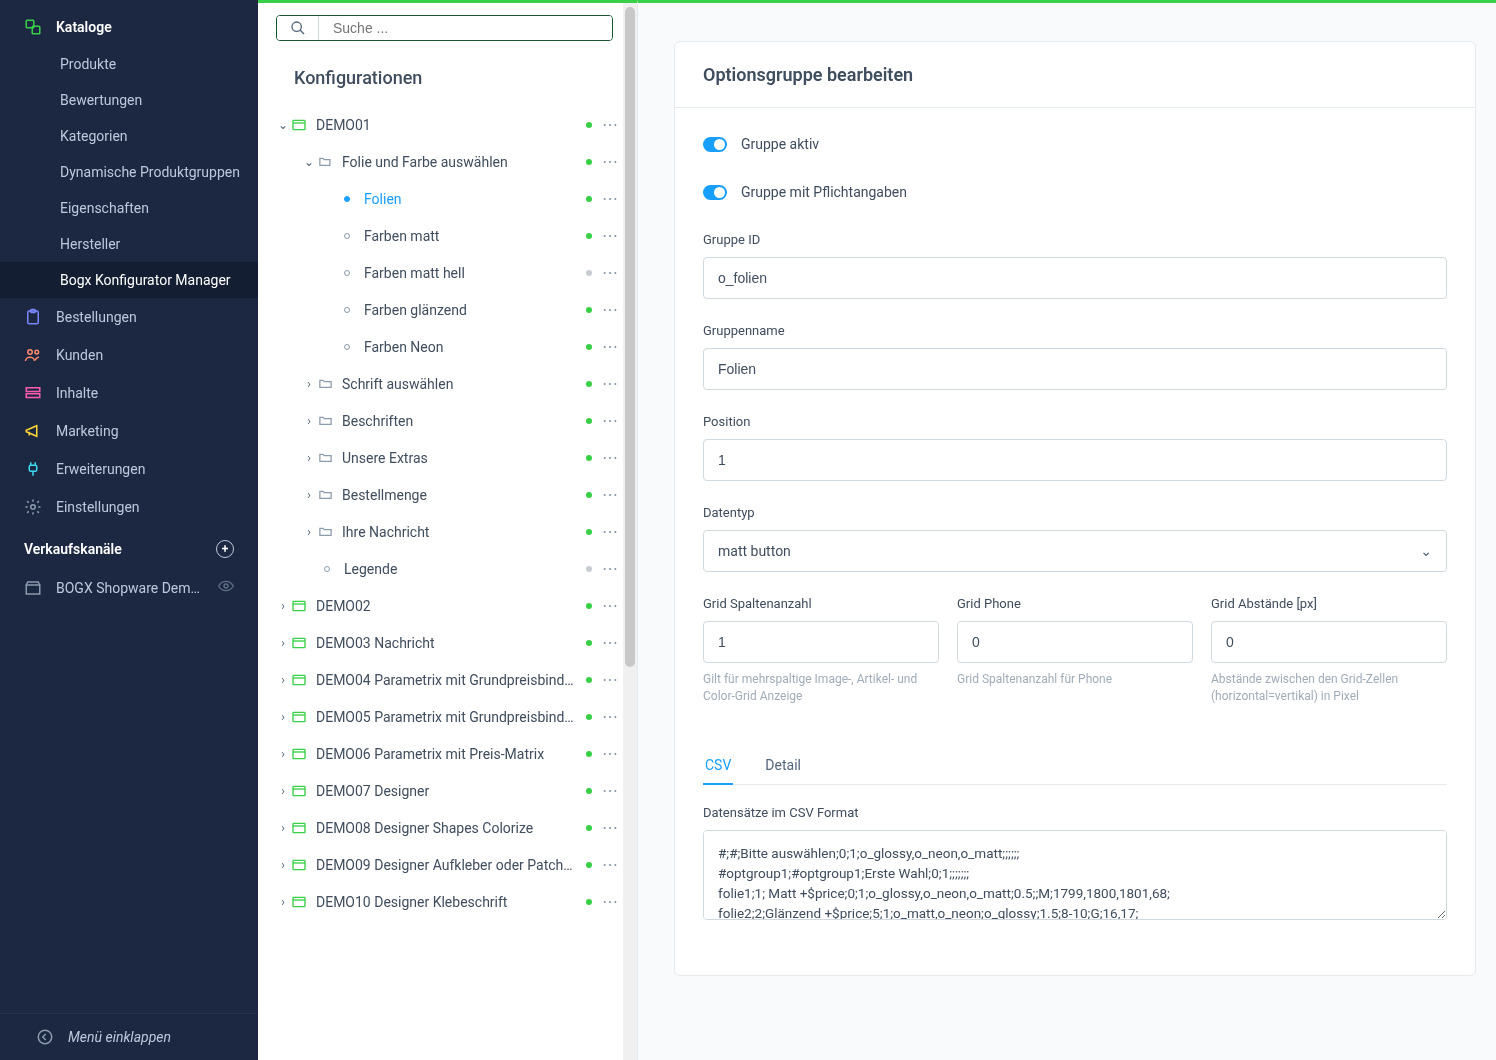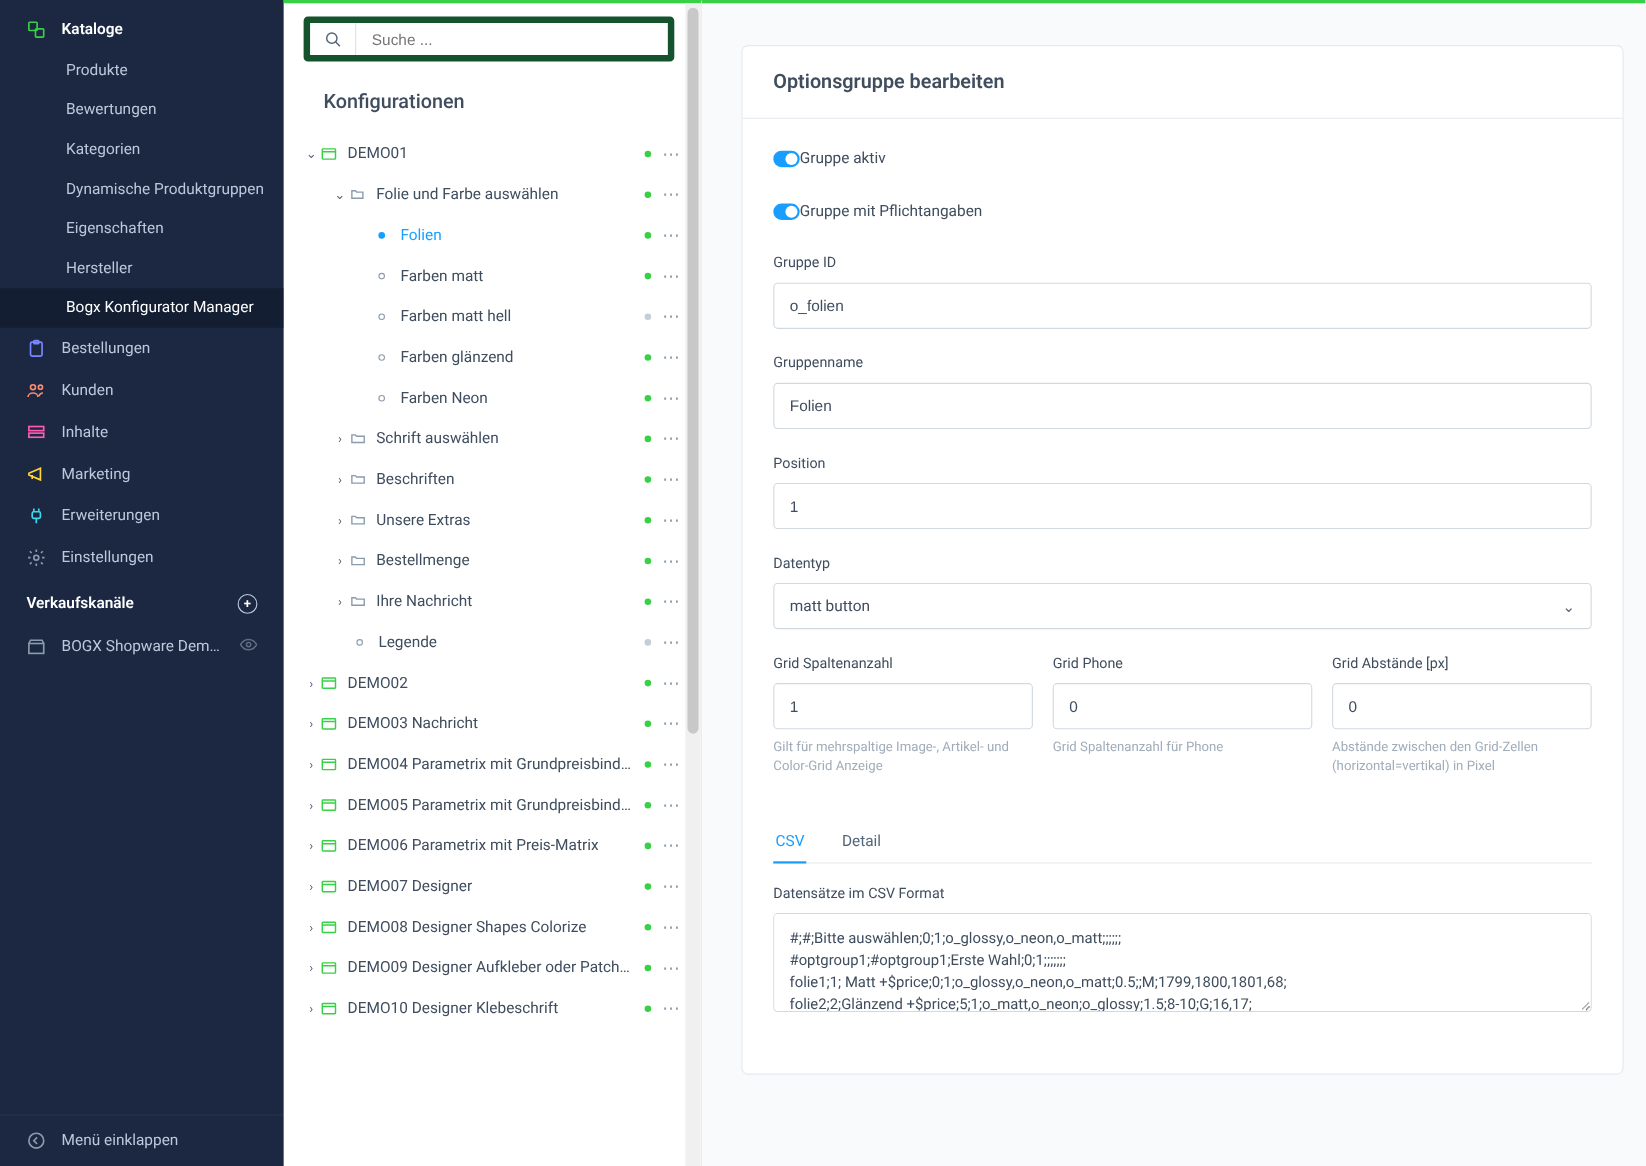--- a/index.html
+++ b/index.html
@@ -14,28 +14,28 @@
 .nav-item.active-parent { color: #fff; font-weight: 600; }
 .nav-item.active { background: #141e33; color: #fff; }
 .nav-icon { width: 18px; height: 18px; display: flex; align-items: center; justify-content: center; flex-shrink: 0; }
 .nav-icon svg { width: 18px; height: 18px; }
 .section-header { display: flex; justify-content: space-between; align-items: center; padding: 14px 24px 10px; font-size: 14px; color: #fff; font-weight: 600; }
 .plus-icon { width: 18px; height: 18px; border: 1.5px solid #bcc9dc; border-radius: 50%; display: flex; align-items: center; justify-content: center; font-size: 12px; cursor: pointer; }
 .channel-item { display: flex; align-items: center; justify-content: space-between; padding: 10px 24px; gap: 12px; }
 .channel-left { display: flex; align-items: center; gap: 14px; min-width: 0; }
 .channel-name { white-space: nowrap; overflow: hidden; text-overflow: ellipsis; }
 .eye-icon { opacity: 0.6; flex-shrink: 0; }
-.bottom-bar { padding: 14px 24px; display: flex; align-items: center; gap: 14px; cursor: pointer; border-top: 1px solid rgba(255,255,255,0.05); margin-top: auto; }
+.bottom-bar { padding: 14px 36px; display: flex; align-items: center; gap: 14px; cursor: pointer; border-top: 1px solid rgba(255,255,255,0.05); margin-top: auto; font-style: italic; }
 
 
 .tree-panel { width: 380px; background: #fff; border-right: 1px solid #e5eaef; display: flex; flex-direction: column; position: relative; border-top: 3px solid #37d046; }
 .scrollbar-track { position: absolute; right: 0; top: 0; width: 14px; height: 100%; background: #f0f0f0; }
 .scrollbar-thumb { position: absolute; right: 2px; top: 4px; width: 10px; height: 660px; background: #c8c8c8; border-radius: 5px; }
 .search-wrap { padding: 12px 24px 12px 18px; }
-.search-box { display: flex; border: 6px solid #14532d; border-radius: 4px; overflow: hidden; height: 41px; }
+.search-box { display: flex; border: 1px solid #14532d; border-radius: 4px; overflow: hidden; height: 26px; }
 .search-btn { width: 42px; display: flex; align-items: center; justify-content: center; border-right: 1px solid #d1d9e0; background: #fff; cursor: pointer; }
 .search-input { flex: 1; border: none; padding: 0 14px; font-size: 14px; outline: none; color: #52667a; }
 .tree-title { padding: 14px 18px 18px 36px; font-size: 18px; font-weight: 500; color: #3f4d5e; }
 .tree-body { flex: 1; overflow-y: auto; padding-bottom: 20px; }
 .tree-row { display: flex; align-items: center; height: 37px; padding-right: 18px; cursor: pointer; }
 .chev { width: 14px; display: flex; justify-content: center; color: #52667a; font-size: 12px; }
 .ticon { width: 18px; height: 18px; margin-right: 8px; display: flex; align-items: center; justify-content: center; }
 .tlabel { flex: 1; font-size: 14px; color: #3f4d5e; white-space: nowrap; overflow: hidden; text-overflow: ellipsis; }
 .tlabel.selected { color: #189eff; }
 .status-dot { width: 6px; height: 6px; border-radius: 50%; margin: 0 10px; }
@@ -43,21 +43,21 @@
 .status-dot.off { background: #c7cdd4; }
 .more-btn { color: #8a9bad; font-size: 16px; letter-spacing: 1px; cursor: pointer; }
 .bullet { width: 6px; height: 6px; border-radius: 50%; border: 1.5px solid #8a9bad; }
 .bullet.filled { background: #189eff; border-color: #189eff; }
 
 
 .main { flex: 1; overflow-y: auto; padding: 0 0 24px; border-top: 3px solid #37d046; }
 .card { background: #fff; border: 1px solid #e5eaef; border-radius: 6px; margin: 38px 20px 0 36px; }
 .card-header { padding: 22px 28px; border-bottom: 1px solid #e5eaef; font-size: 18px; font-weight: 600; color: #3f4d5e; }
 .card-body { padding: 28px; }
-.toggle-row { display: flex; align-items: center; margin-bottom: 32px; }
+.toggle-row { display: flex; align-items: center; gap: 14px; margin-bottom: 32px; }
 .toggle { width: 24px; height: 15px; background: #189eff; border-radius: 10px; position: relative; cursor: pointer; }
 .toggle::after { content: ''; position: absolute; width: 11px; height: 11px; background: #fff; border-radius: 50%; top: 2px; right: 2px; }
 .toggle-label { font-size: 14px; color: #3f4d5e; }
 .form-group { margin-bottom: 24px; }
 .form-label { display: block; font-size: 13px; color: #3f4d5e; margin-bottom: 10px; }
 .form-input, .form-select { width: 100%; height: 42px; border: 1px solid #d1d9e0; border-radius: 4px; padding: 0 14px; font-size: 14px; color: #3f4d5e; background: #fff; outline: none; }
 .form-select { display: flex; align-items: center; justify-content: space-between; cursor: pointer; }
 .grid3 { display: grid; grid-template-columns: 1fr 1fr 1fr; gap: 18px; }
 .help-text { font-size: 12px; color: #a0acb9; margin-top: 8px; line-height: 1.4; }
 .tabs { display: flex; gap: 30px; border-bottom: 1px solid #e5eaef; margin: 18px 0 20px; }

